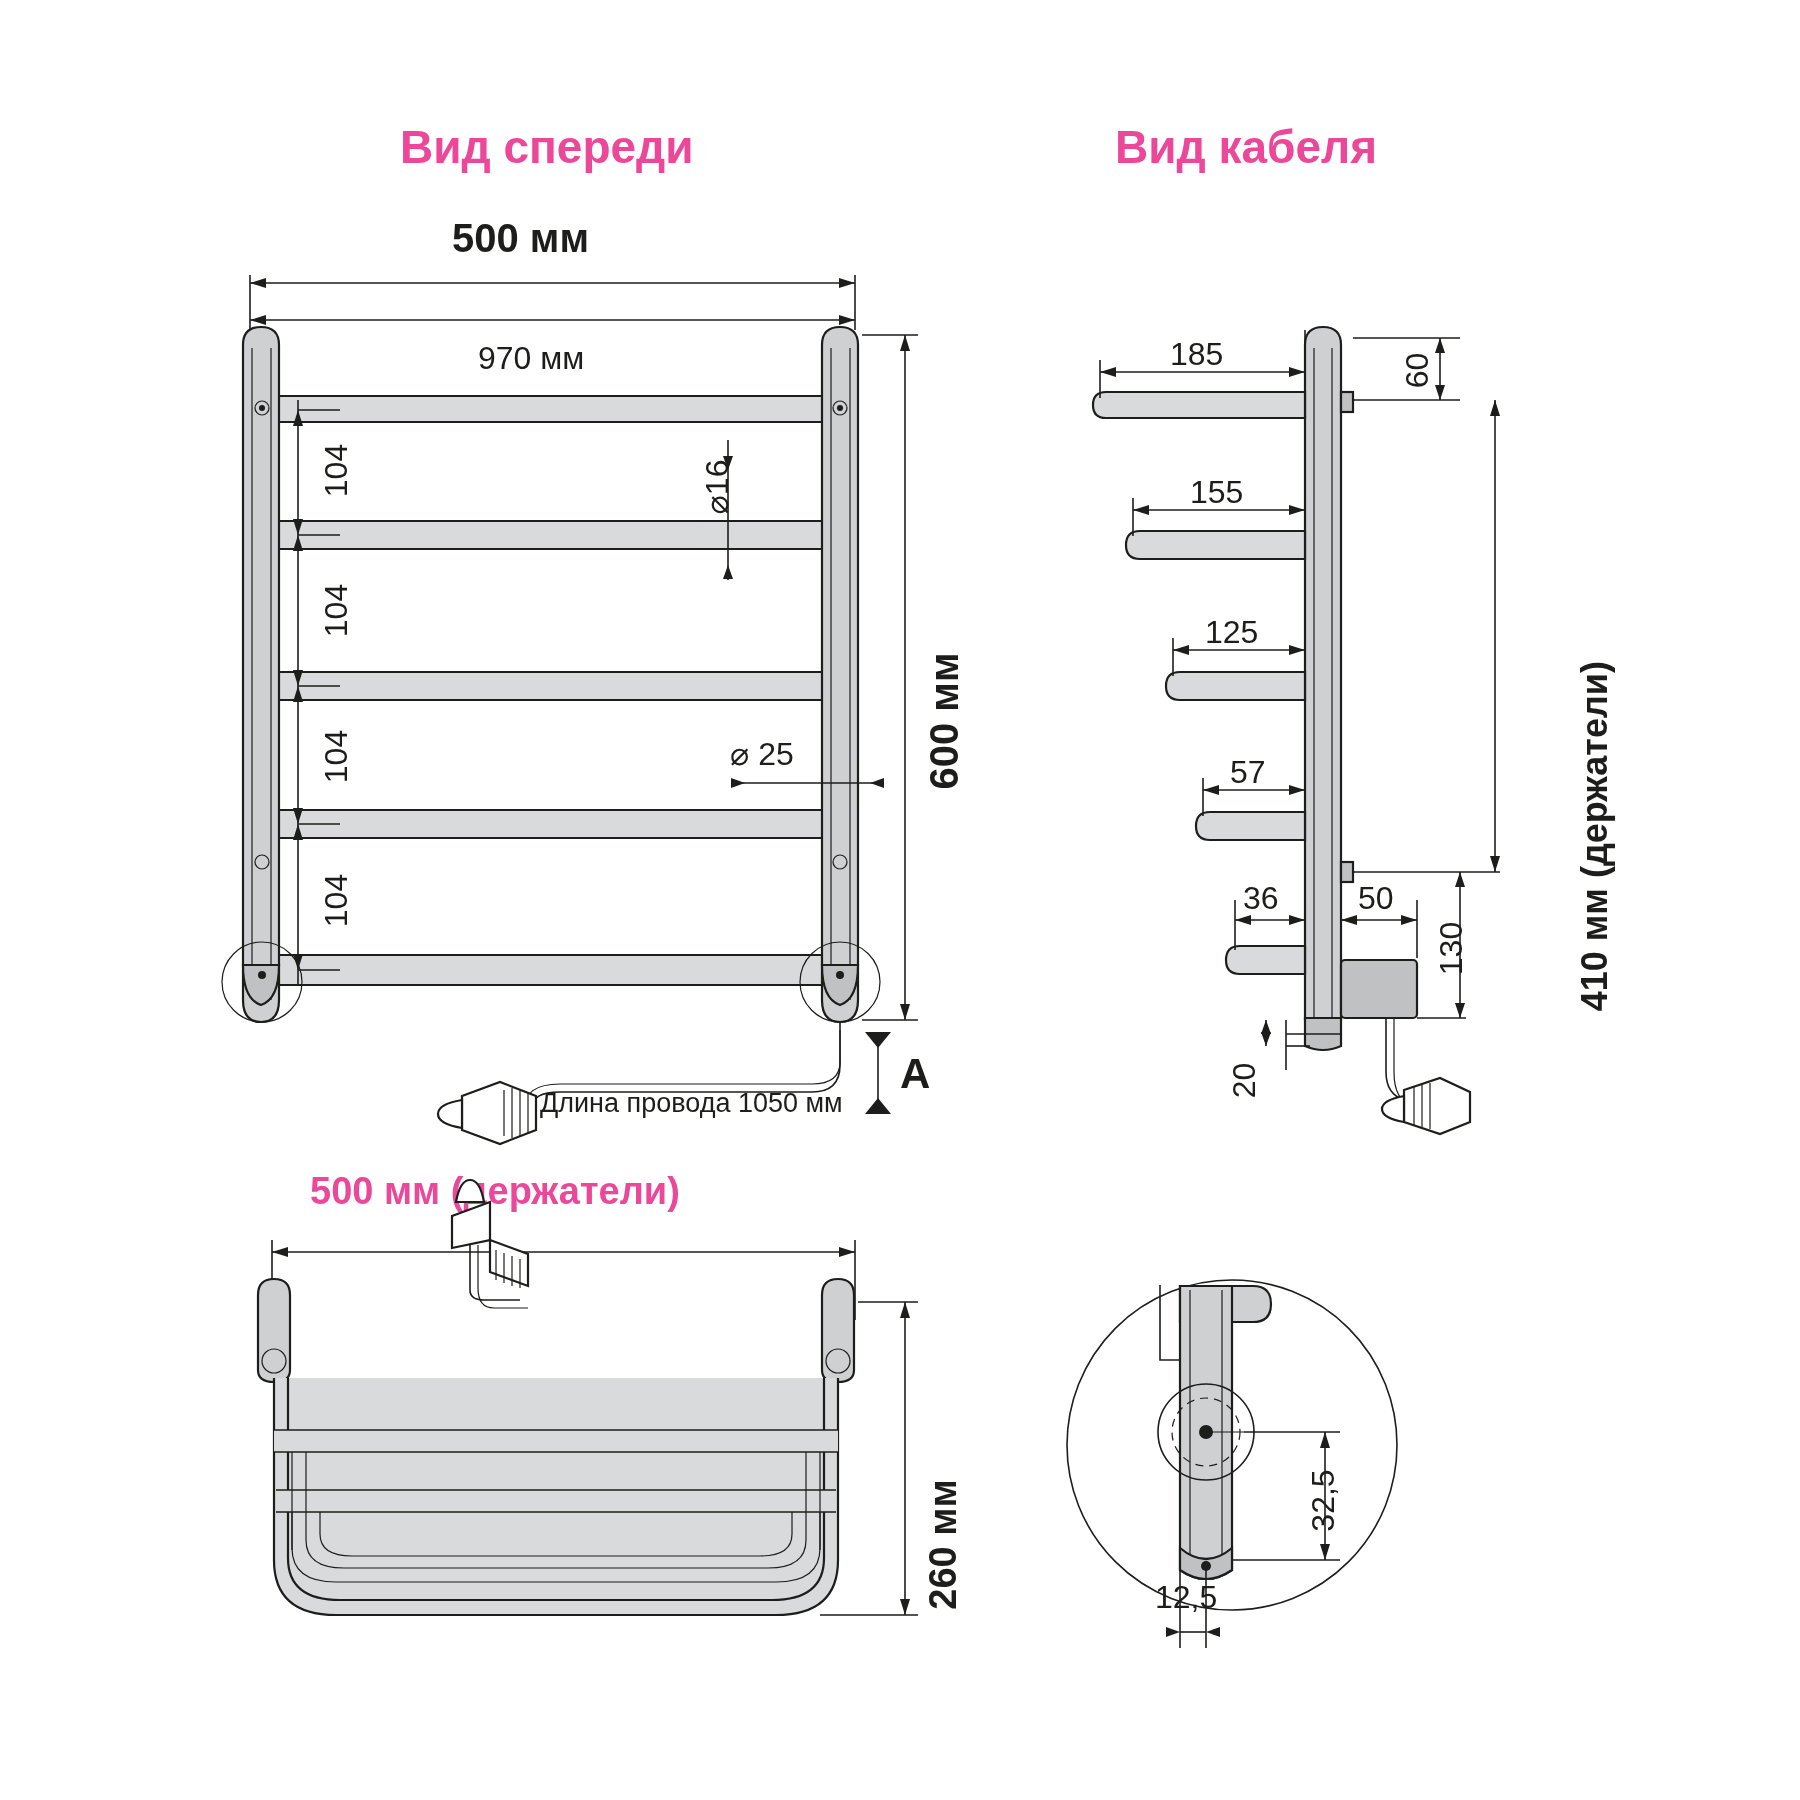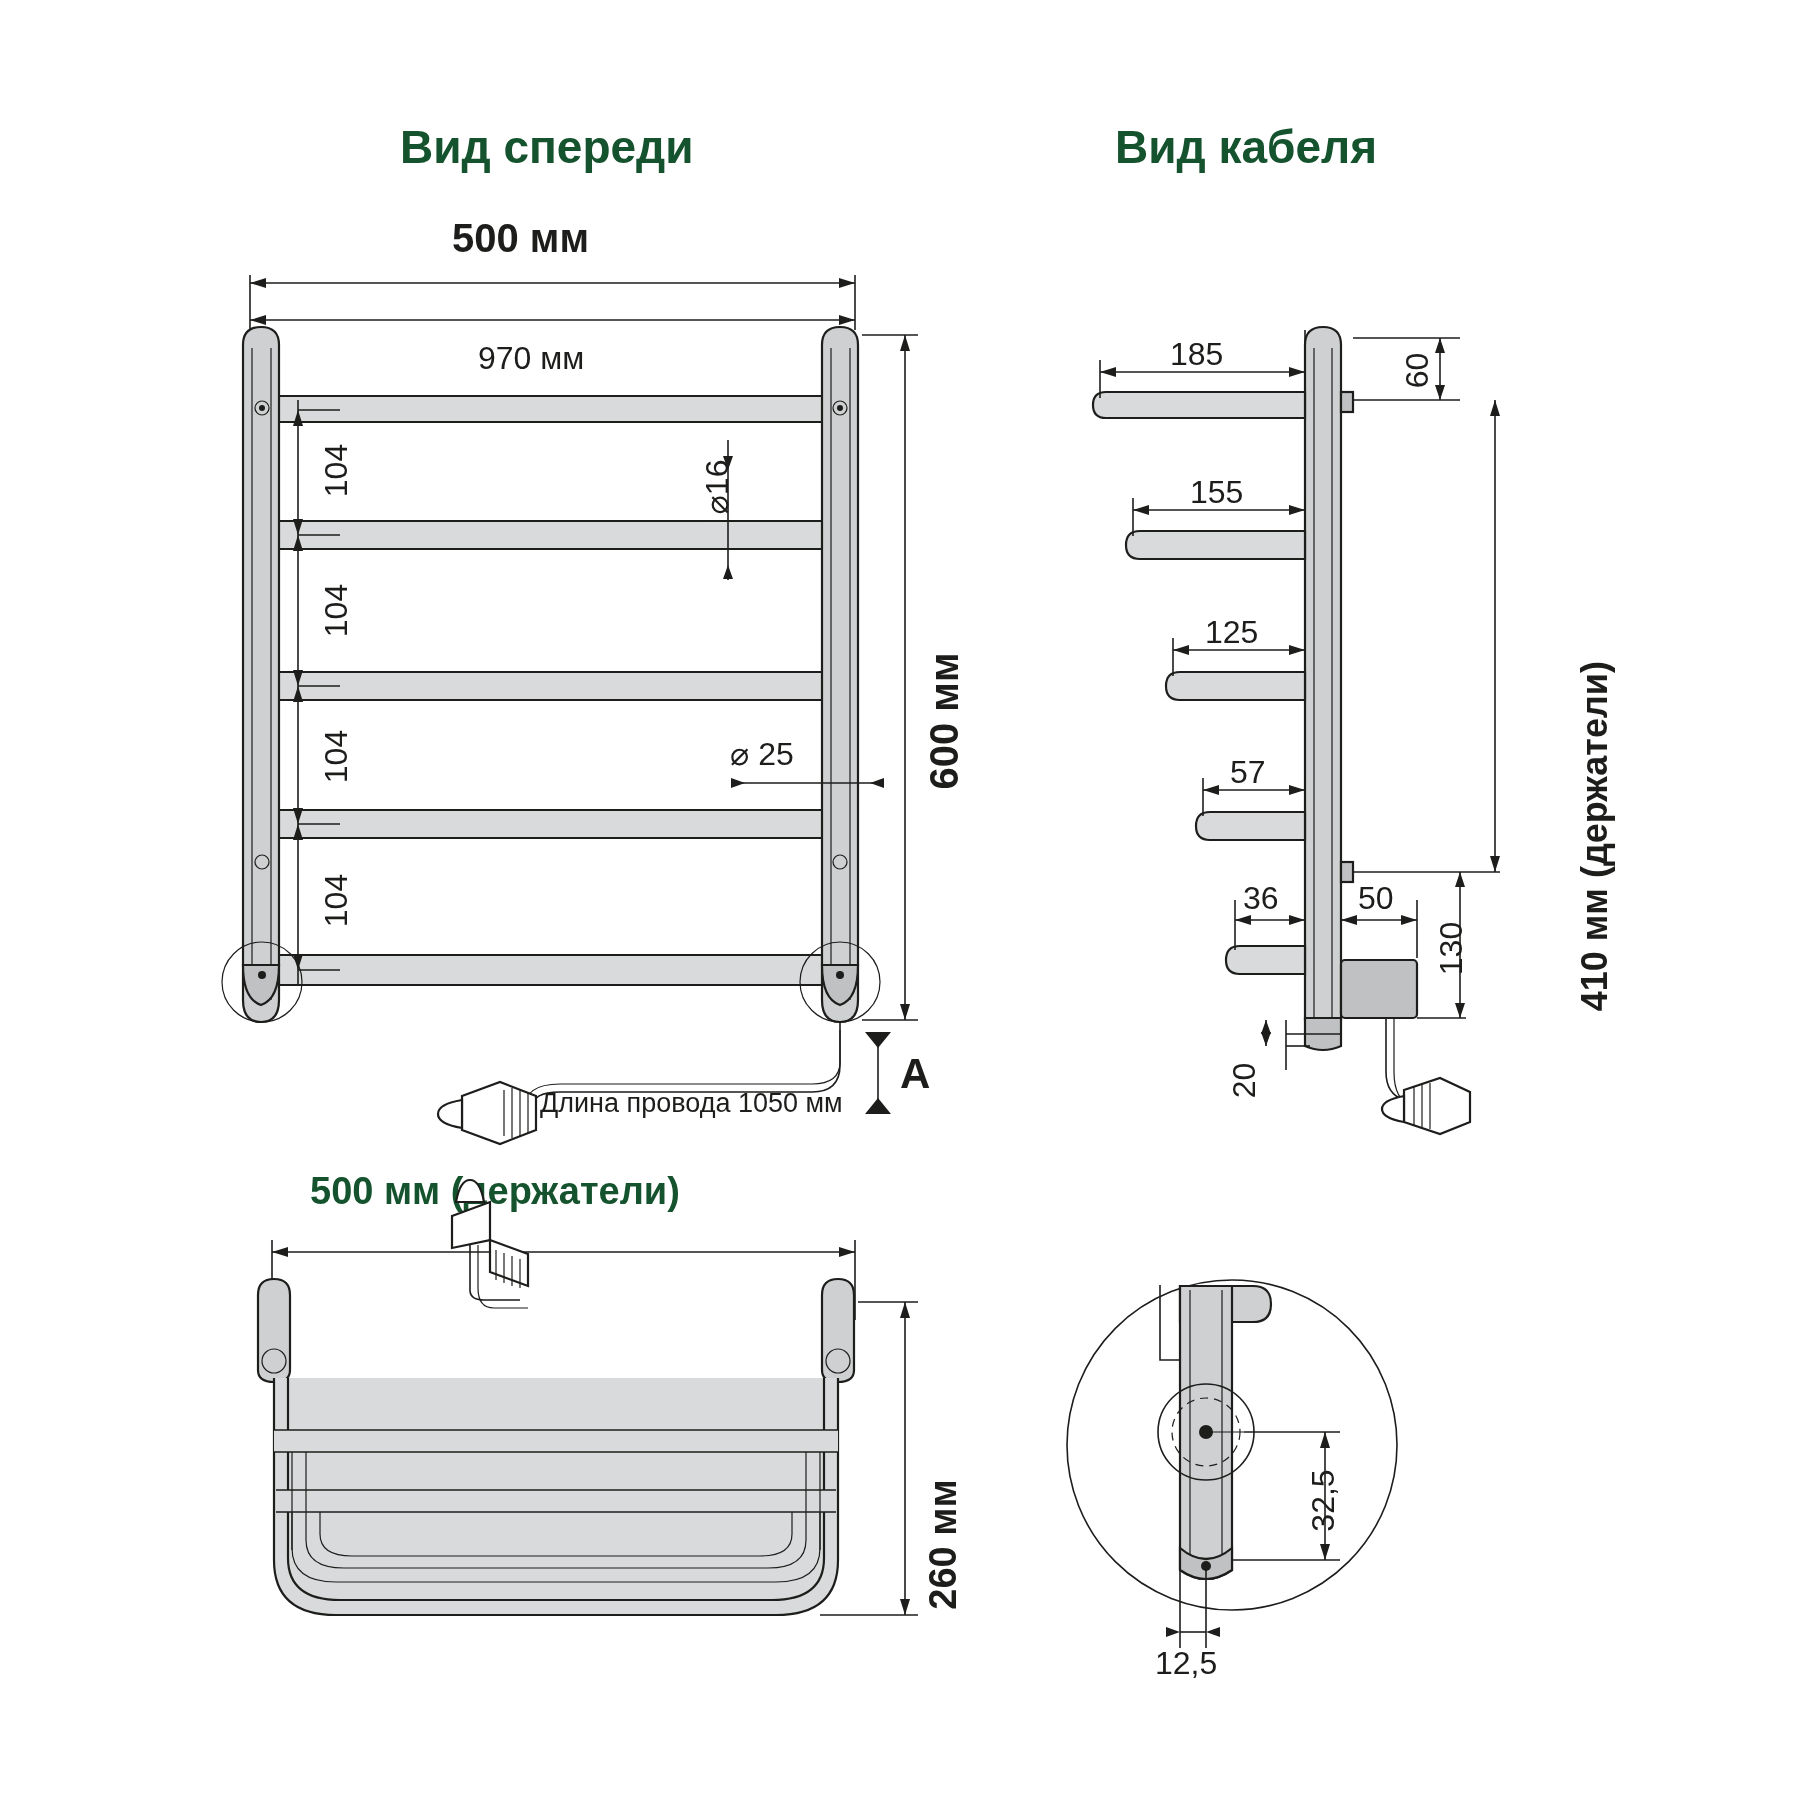--- a/index.html
+++ b/index.html
@@ -17,21 +17,21 @@
   }
   .stage {
     position: absolute;
     left: 0; top: 0;
     width: 1800px;
     height: 1800px;
   }
   .title {
     position: absolute;
     font-weight: bold;
-    color: #14532d;
+    color: #ec4899;
     white-space: nowrap;
   }
   #title-front { left: 400px;  top: 120px; font-size: 46px; }
   #title-side  { left: 1115px; top: 120px; font-size: 46px; }
   #title-holders { left: 310px; top: 1170px; font-size: 38px; font-weight: bold; }
   #title-detail {
     left: 1075px; top: 1155px; font-size: 26px; font-weight: bold;
     text-align: center; line-height: 1.28; width: 330px;
   }
   .dimtext {
@@ -402,15 +402,15 @@
     <g class="ln">
       <line x1="1180" y1="1570" x2="1180" y2="1648"></line>
       <line x1="1206" y1="1570" x2="1206" y2="1648"></line>
       <line x1="1180" y1="1632" x2="1206" y2="1632"></line>
       <path d="M1180 1632 l-14 -5 l0 10 z" fill="#1d1d1b" stroke="none"></path>
       <path d="M1206 1632 l14 -5 l0 10 z" fill="#1d1d1b" stroke="none"></path>
     </g>
   </svg>
 
   <div class="dimtext vert" style="left:1292px; top:1482px; transform:rotate(-90deg);">32,5</div>
-  <div class="dimtext" style="left:1155px; top:1645px;">12,5</div>
+  <div class="dimtext" style="left:1155px; top:1579px;">12,5</div>
 
 </div>
 
 </body></html>

